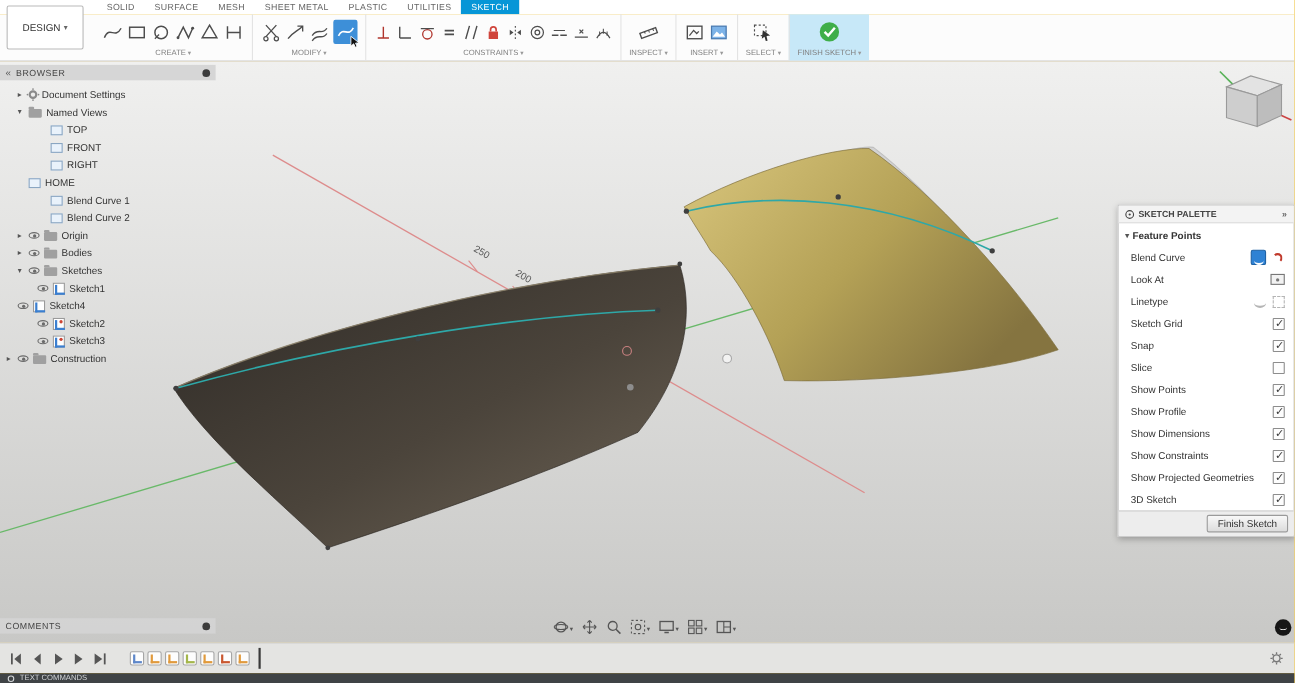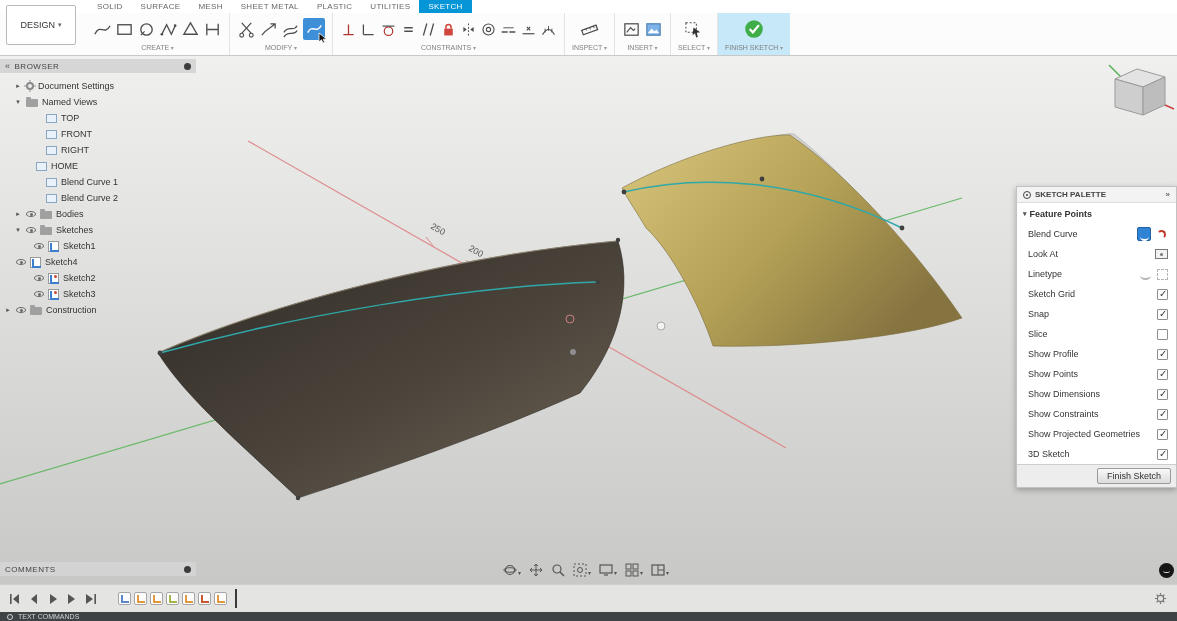--- a/index.html
+++ b/index.html
@@ -359,33 +359,39 @@
           <span>TOP</span>
         </div>
         <div class="trow" style="padding-left:46px">
           <span class="vico"></span>
           <span>FRONT</span>
         </div>
         <div class="trow" style="padding-left:46px">
           <span class="vico"></span>
           <span>RIGHT</span>
         </div>
-        <div class="trow" style="padding-left:36px">
+        <div class="trow" style="padding-left:26px">
           <span class="vico"></span>
           <span>HOME</span>
         </div>
         <div class="trow" style="padding-left:46px">
           <span class="vico"></span>
           <span>Blend Curve 1</span>
         </div>
         <div class="trow" style="padding-left:46px">
           <span class="vico"></span>
           <span>Blend Curve 2</span>
         </div>
 
+        <div class="trow" style="padding-left:14px">
+          <span class="arr closed"></span>
+          <span class="eye"></span>
+          <span class="fold"></span>
+          <span>Origin</span>
+        </div>
         <div class="trow" style="padding-left:14px">
           <span class="arr closed"></span>
           <span class="eye"></span>
           <span class="fold"></span>
           <span>Bodies</span>
         </div>
         <div class="trow" style="padding-left:14px">
           <span class="arr open"></span>
           <span class="eye"></span>
           <span class="fold"></span>
@@ -463,25 +469,25 @@
       </div>
       <div class="prow">
         <span class="plabel">Snap</span>
         <span class="cb on"></span>
       </div>
       <div class="prow">
         <span class="plabel">Slice</span>
         <span class="cb"></span>
       </div>
       <div class="prow">
+        <span class="plabel">Show Points</span>
+        <span class="cb on"></span>
+      </div>
+      <div class="prow">
         <span class="plabel">Show Profile</span>
-        <span class="cb on"></span>
-      </div>
-      <div class="prow">
-        <span class="plabel">Show Points</span>
         <span class="cb on"></span>
       </div>
       <div class="prow">
         <span class="plabel">Show Dimensions</span>
         <span class="cb on"></span>
       </div>
       <div class="prow">
         <span class="plabel">Show Constraints</span>
         <span class="cb on"></span>
       </div>

